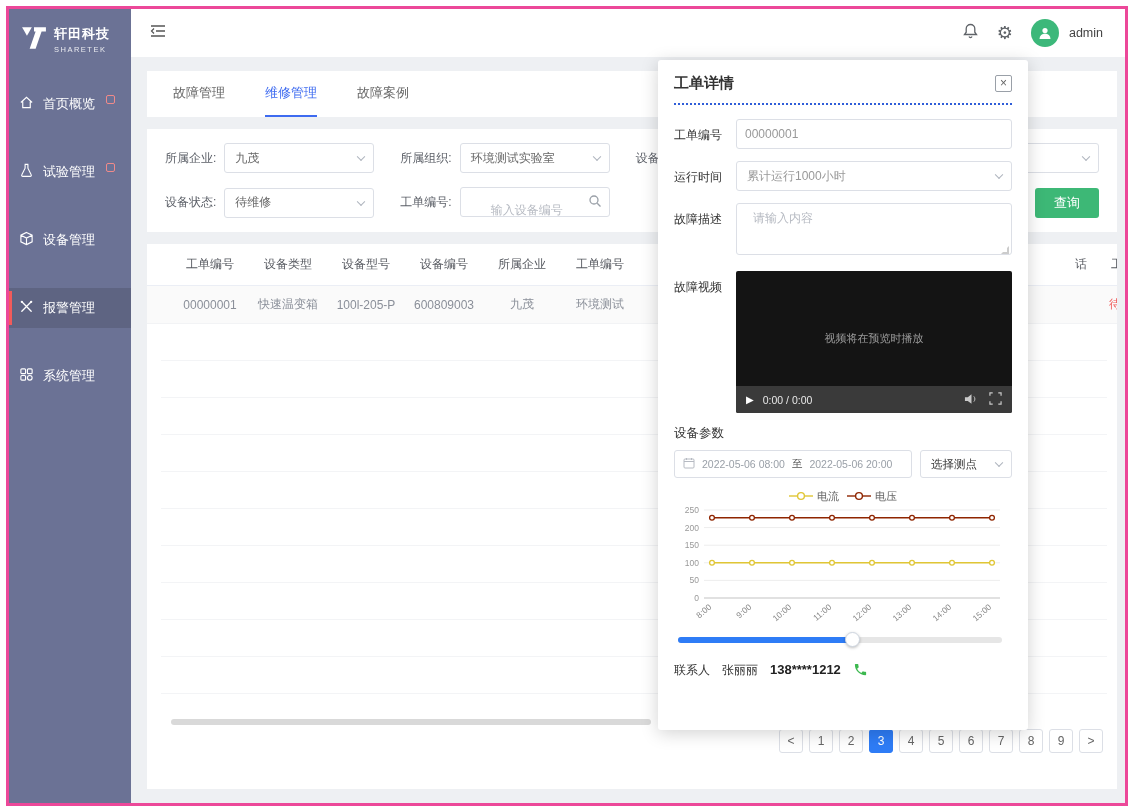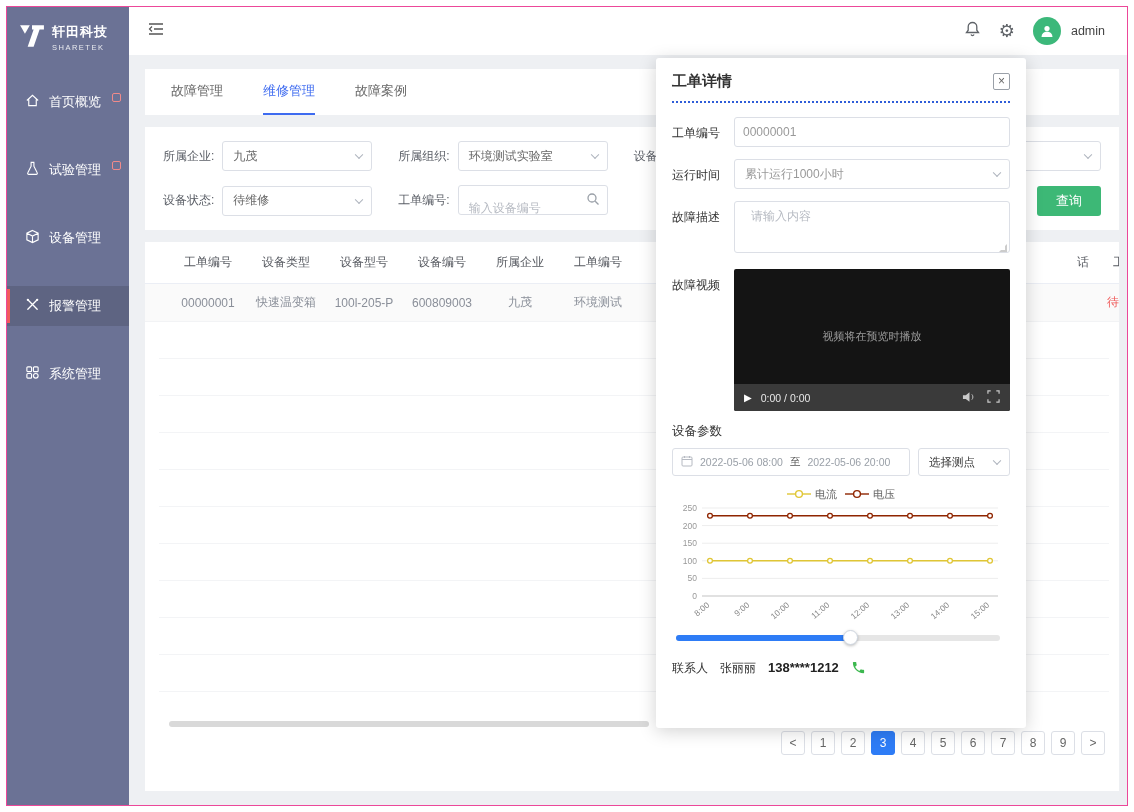--- a/index.html
+++ b/index.html
@@ -1,25 +1,25 @@
 <!DOCTYPE html>
 <html><head>
 <meta charset="utf-8">
 <style>
   * { margin:0; padding:0; box-sizing:border-box; }
   body { background:#ffffff; font-family:"Liberation Sans","DejaVu Sans",sans-serif; }
   .app { width:1134px; height:812px; padding:6px; background:#fff; position:relative; }
-  .frame { height:100%; border:1px solid #ec4899; display:flex; overflow:hidden; position:relative; background:#f0abfc; }
+  .frame { height:100%; border:3px solid #ec4899; display:flex; overflow:hidden; position:relative; background:#f0abfc; }
 
   
   .sidebar { width:122px; flex:none; background:#6b7295; color:#fff; padding-top:12px; }
   .logo { display:flex; align-items:center; gap:7px; padding:4px 8px 30px 12px; }
   .logo-text .t1 { font-size:13px; font-weight:bold; letter-spacing:1px; }
   .logo-text .t2 { font-size:7.5px; letter-spacing:1.5px; opacity:.85; margin-top:2px; }
-  .side-item { display:flex; align-items:center; gap:9px; height:40px; padding-left:18px; margin-bottom:28px; font-size:13px; position:relative; cursor:pointer; }
+  .side-item { display:flex; align-items:center; gap:9px; height:40px; padding-left:10px; margin-bottom:28px; font-size:13px; position:relative; cursor:pointer; }
   .side-item.active { background:rgba(0,0,0,.12); }
   .side-item.active::before { content:""; position:absolute; left:0; top:3px; bottom:3px; width:3px; background:#f15b5b; }
   .mini-badge { width:9px; height:9px; border:1px solid #f08a8a; border-radius:2px; margin-left:2px; margin-top:-10px; }
 
   
   .main-col { flex:1; display:flex; flex-direction:column; min-width:0; }
   .topbar { height:48px; background:#fff; display:flex; align-items:center; padding:0 22px 0 18px; flex:none; }
   .tb-right { margin-left:auto; display:flex; align-items:center; gap:18px; }
   .avatar { width:28px; height:28px; border-radius:50%; background:#3cb87a; display:flex; align-items:center; justify-content:center; }
   .username { font-size:12.5px; color:#444; margin-left:-8px; }
@@ -34,21 +34,21 @@
   .filter-panel { background:#fff; padding:14px 18px; margin-bottom:12px; flex:none; }
   .f-row { display:flex; align-items:center; }
   .f-row + .f-row { margin-top:14px; }
   .f-group { display:flex; align-items:center; margin-right:26px; }
   .f-group.grow { flex:1; margin-right:0; }
   .f-label { font-size:12px; color:#5a5e66; margin-right:8px; white-space:nowrap; }
   .sel { border:1px solid #dcdfe6; border-radius:3px; height:30px; width:150px; display:flex; align-items:center; padding:0 22px 0 10px; position:relative; background:#fff; font-size:12px; color:#666; cursor:pointer; }
   .sel.grow { flex:1; width:auto; }
   .caret { position:absolute; right:9px; top:50%; width:6px; height:6px; border-right:1px solid #aeb4bd; border-bottom:1px solid #aeb4bd; transform:translateY(-70%) rotate(45deg); }
   .ipt-wrap { position:relative; width:150px; }
-  .ipt-filter { width:100%; height:30px; border:1px solid #dcdfe6; border-radius:3px; padding:16px 26px 0 10px; font-size:12px; color:#666; font-family:inherit; outline:none; }
+  .ipt-filter { width:100%; height:30px; border:1px solid #dcdfe6; border-radius:3px; padding:16px 26px 0 10px; font-size:12px; color:#666; font-family:inherit; outline:none;text-align:center; }
   .ipt-filter::placeholder { color:#b6bac2; }
   .search-ico { position:absolute; right:8px; top:7px; }
   .btn-search { margin-left:auto; width:64px; height:30px; background:#3db876; color:#fff; border:none; border-radius:3px; font-size:13px; cursor:pointer; font-family:inherit; }
 
   .table-panel { background:#fff; flex:1; position:relative; overflow:hidden; min-height:0; }
   .thead { display:flex; height:42px; align-items:center; font-size:12px; color:#55585f; border-bottom:1px solid #ebeef5; padding-left:24px; position:relative; }
   .th, .td { width:78px; text-align:center; flex:none; }
   .th-r1 { position:absolute; right:30px; width:auto; }
   .th-r2 { position:absolute; right:-6px; width:auto; }
   .trow { display:flex; height:38px; align-items:center; font-size:12px; color:#8a8f99; background:#fafafa; border-bottom:1px solid #f2f3f5; padding-left:24px; position:relative; }

